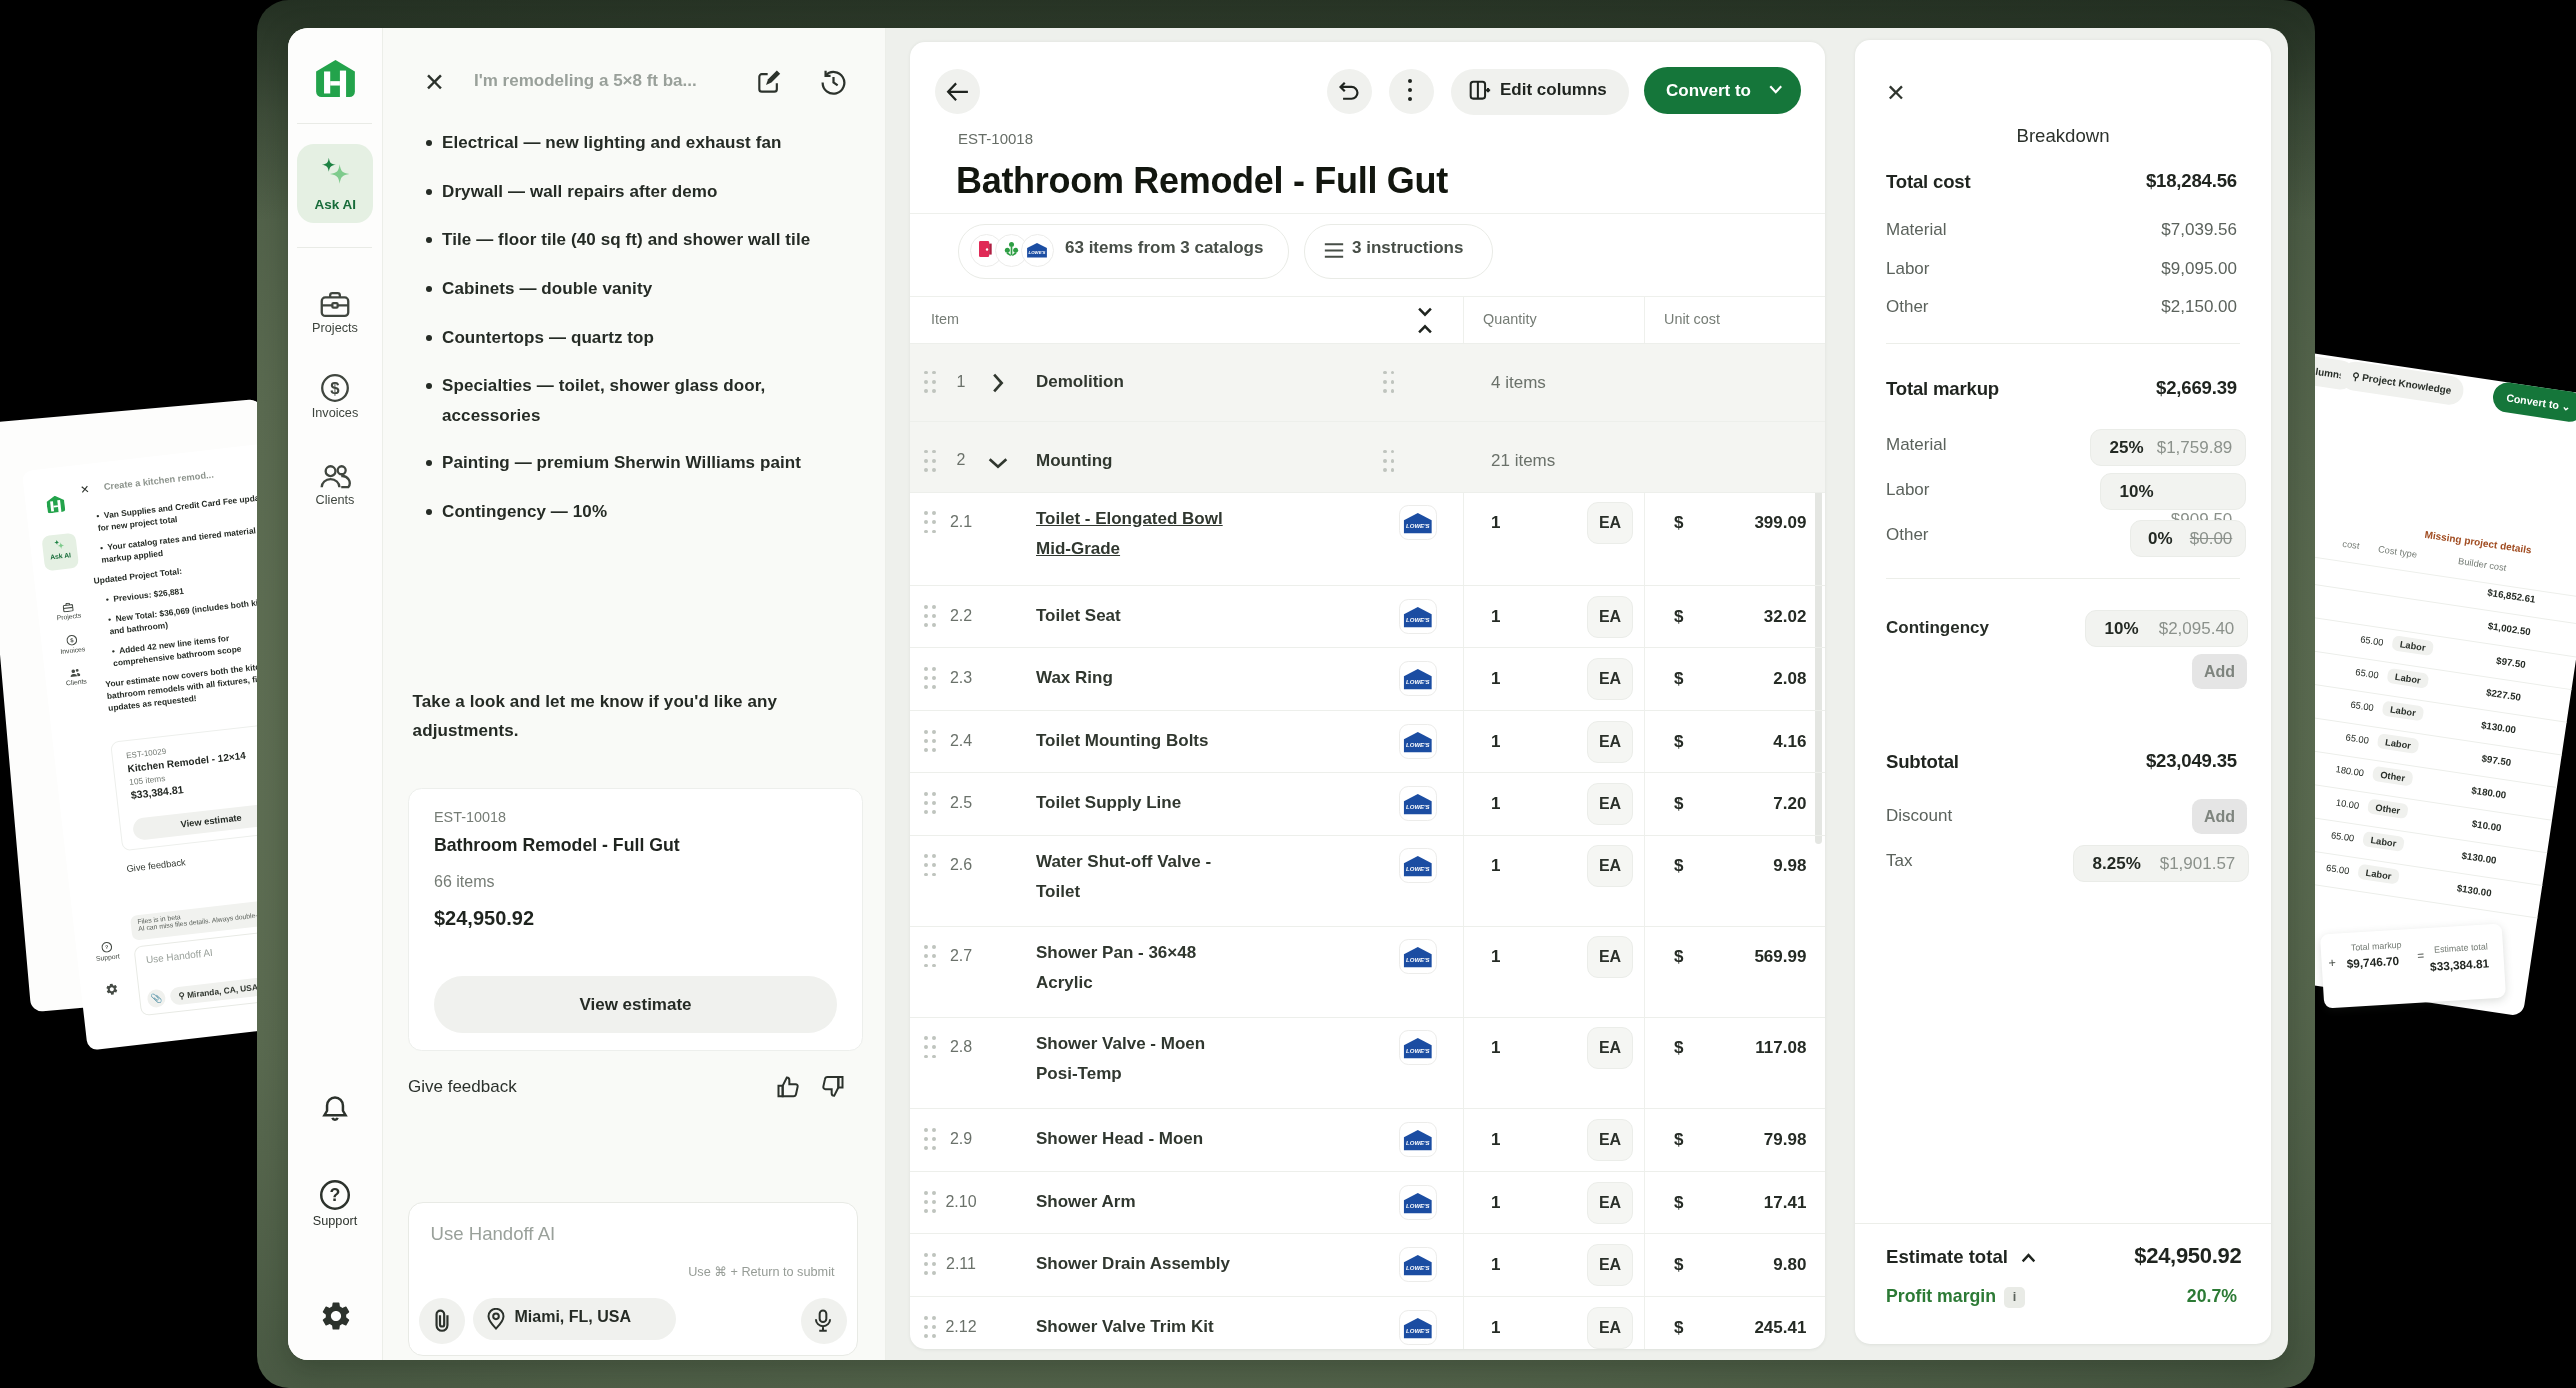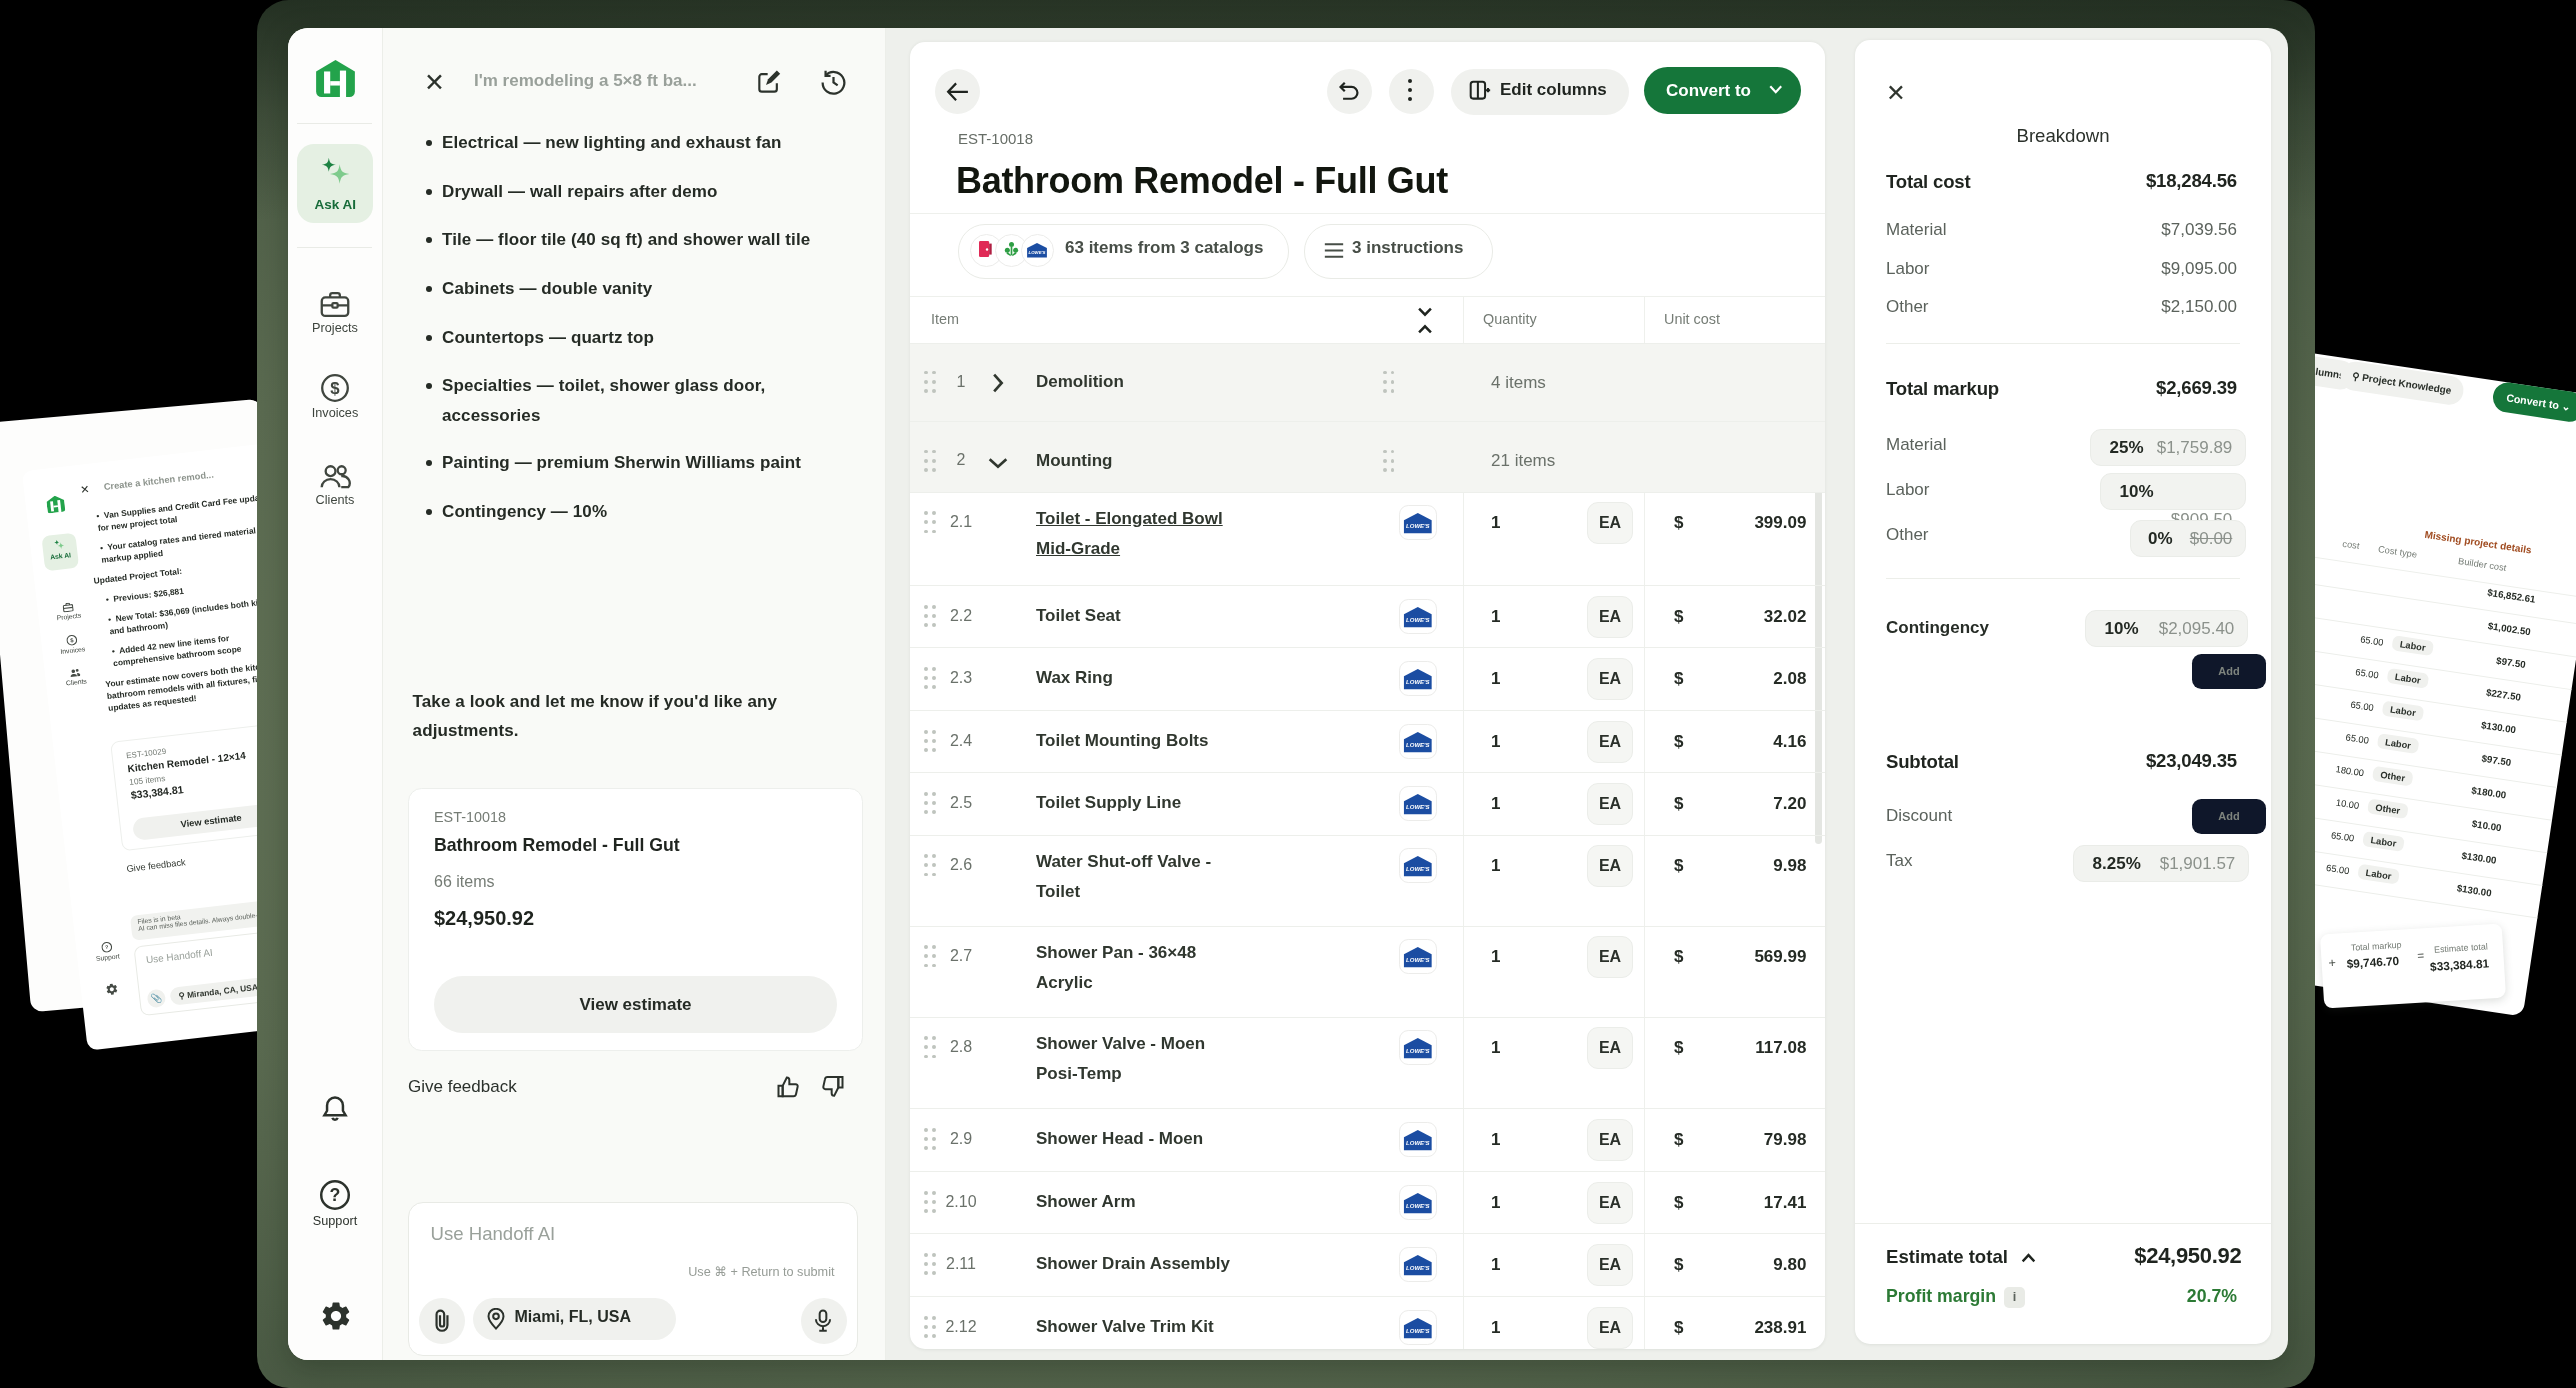--- a/index.html
+++ b/index.html
@@ -57,22 +57,22 @@
       box-shadow:0 0.8px 3.4px rgba(40,50,40,.08);}
   .bd .lab{position:absolute;left:31px;font-size:17px;color:#5b625c;}
   .bd .labb{position:absolute;left:31px;font-size:18.6px;font-weight:bold;color:#1f241f;letter-spacing:-0.2px;}
   .bd .val{position:absolute;right:34px;font-size:17px;color:#5b625c;text-align:right;}
   .bd .valb{position:absolute;right:34px;font-size:18.6px;font-weight:bold;color:#1f241f;text-align:right;letter-spacing:-0.2px;}
   .bd .hr{position:absolute;left:31px;right:31px;border-top:1.7px solid #eceee9;}
   .bpill{position:absolute;height:37px;border-radius:11px;background:#f2f3f0;border:1.7px solid #eaece8;box-sizing:border-box;
          font-size:17px;line-height:35px;text-align:right;}
   .bpill b{color:#232923;font-weight:bold;}
   .bpill span{color:#8b918b;}
-  .addb{position:absolute;width:74px;height:35px;border-radius:9.3px;background:#0f172a;color:#7e847e;
-        font-size:11px;font-weight:600;text-align:center;line-height:35px;}
+  .addb{position:absolute;width:55px;height:35px;border-radius:9.3px;background:#e5e5e5;color:#7e847e;
+        font-size:16px;font-weight:600;text-align:center;line-height:35px;}
 </style>
 </head>
 <body>
 
 <div class="mock" style="left:5px;top:410px;width:282px;height:591px;border-radius:11.8px;transform:rotate(-5deg);background:#fdfdfc;"></div>
 <div class="mock" style="left:54px;top:454px;width:272px;height:583px;border-radius:10px;transform:rotate(-6.5deg);font-size:9.3px;color:#30362f;">
   <div class="abs" style="left:11.8px;top:25px;width:37px;height:591px;">
     <svg width="17.7" height="17" viewBox="0 0 44 42" style="margin-left:9.3px;margin-top:2.5px">
         <path fill="#23a34b" d="M22 0 L44 13 V36 a6 6 0 0 1 -6 6 H6 a6 6 0 0 1 -6 -6 V13 Z"></path>
         <rect x="9" y="13" width="7" height="25" fill="#fff"></rect>
@@ -720,21 +720,21 @@
         </div>
         <div class="rnum" style="top:21px;">2.12</div>
         <div class="rtitle" style="top:20px;">Shower Valve Trim Kit</div>
         <div class="lowes" style="top:13.5px;"><svg style="margin:6.8px 0 0 2.5px;" width="29.6" height="21" viewBox="0 0 35 25">
             <path fill="#1b4da2" d="M17.5 0 L34 8.5 V24 H1 V8.5 Z"></path>
             <text x="17.5" y="17.5" text-anchor="middle" font-size="7.2" font-weight="bold" fill="#fff" font-style="italic" letter-spacing="0">LOWE'S</text>
           </svg></div>
         <div class="qty1" style="top:21px;">1</div>
         <div class="ea" style="top:10px;line-height:40px;">EA</div>
         <div class="dol" style="top:21px;">$</div>
-        <div class="amt" style="top:21px;">238.91</div>
+        <div class="amt" style="top:21px;">245.41</div>
       </div>  
     </div>
 
   <div class="bd">
     <div class="abs" style="left:31px;top:39px;font-size:23.6px;color:#30362f;">✕</div>
     <div class="abs" style="left:0;right:0;top:85px;text-align:center;font-size:18.6px;color:#2b312b;">Breakdown</div>
     <div class="labb" style="top:131px;">Total cost</div>
       <div class="valb" style="top:130px;">$18,284.56</div>
     <div class="lab" style="top:180px;">Material</div>
       <div class="val" style="top:180px;">$7,039.56</div>

